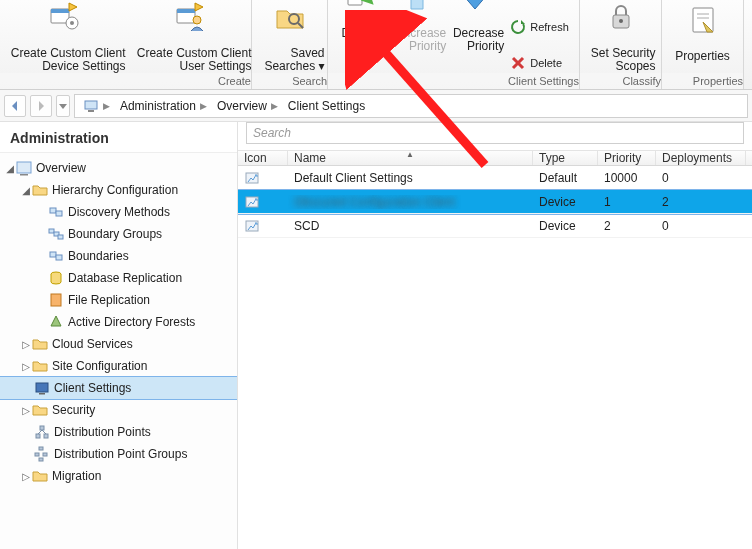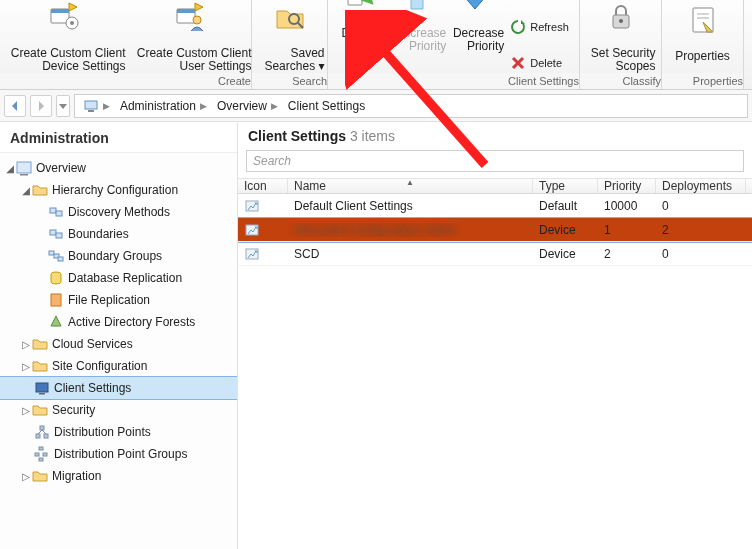--- a/index.html
+++ b/index.html
@@ -38,21 +38,21 @@
   .pane { flex: 1; display: flex; flex-direction: column; background: #fff; }
   .pane-header { padding: 6px 10px; font-size: 14px; }
   .pane-header strong { font-weight: 600; }
   .pane-header .count { color: #888; }
   .searchbox { margin: 0 8px 6px 8px; height: 22px; border: 1px solid #cfcfcf; background: #fff; display: flex; align-items: center; padding: 0 6px; color: #999; font-style: italic; }
   .grid { flex: 1; overflow: auto; }
   .ghead { display: flex; background: linear-gradient(#fdfdfd,#f1f1f1); border-top:1px solid #e4e4e4; border-bottom: 1px solid #d8d8d8; height: 16px; align-items: stretch; }
   .gh { border-right: 1px solid #e4e4e4; display: flex; align-items: center; padding: 0 6px; font-size: 12px; color: #333; cursor: default; position: relative; }
   .gh .sort { font-size: 8px; color: #666; display:block; position:absolute; top:-1px; left:50%; transform:translateX(-50%);}
   .grow { display: flex; height: 24px; align-items: center; border-bottom: 1px solid #f2f2f2; }
-  .grow.selected { background: #c2410c; outline: 1px solid #7eb4ea; align-items: center; }
+  .grow.selected { background: #0ea5e9; outline: 1px solid #7eb4ea; align-items: center; }
   .gc { padding: 0 6px; font-size: 12px; overflow: hidden; text-overflow: ellipsis; white-space: nowrap; }
   .col-icon { width: 50px; }
   .col-name { width: 245px; }
   .col-type { width: 65px; }
   .col-prio { width: 58px; }
   .col-dep  { width: 90px; }
   .blur { color: transparent; text-shadow: 0 0 6px rgba(80,80,80,.9); }
   
   .arrow-annot { position: absolute; top: 10px; left: 345px; pointer-events: none; }
   svg { display: block; }
@@ -276,35 +276,35 @@
             <svg width="16" height="16" viewBox="0 0 16 16">
               <rect x="2" y="4" width="6" height="5" fill="#cfe4f6" stroke="#6a8fc0"></rect>
               <rect x="8" y="7" width="6" height="5" fill="#cfe4f6" stroke="#6a8fc0"></rect>
             </svg>
           </span>
         <span class="tlabel">Discovery Methods</span>
       </div>
       <div class="tnode" style="padding-left:48px">
         <span class="ticon">
             <svg width="16" height="16" viewBox="0 0 16 16">
-              <rect x="2" y="4" width="6" height="5" fill="#cfe4f6" stroke="#6a8fc0"></rect>
-              <rect x="8" y="7" width="6" height="5" fill="#cfe4f6" stroke="#6a8fc0"></rect>
-            </svg>
-          </span>
-        <span class="tlabel">Boundaries</span>
-      </div>
-      <div class="tnode" style="padding-left:48px">
-        <span class="ticon">
-            <svg width="16" height="16" viewBox="0 0 16 16">
               <rect x="1" y="3" width="5" height="4" fill="#cfe4f6" stroke="#6a8fc0"></rect>
               <rect x="6" y="6" width="5" height="4" fill="#cfe4f6" stroke="#6a8fc0"></rect>
               <rect x="10" y="9" width="5" height="4" fill="#cfe4f6" stroke="#6a8fc0"></rect>
             </svg>
           </span>
         <span class="tlabel">Boundary Groups</span>
+      </div>
+      <div class="tnode" style="padding-left:48px">
+        <span class="ticon">
+            <svg width="16" height="16" viewBox="0 0 16 16">
+              <rect x="2" y="4" width="6" height="5" fill="#cfe4f6" stroke="#6a8fc0"></rect>
+              <rect x="8" y="7" width="6" height="5" fill="#cfe4f6" stroke="#6a8fc0"></rect>
+            </svg>
+          </span>
+        <span class="tlabel">Boundaries</span>
       </div>
       <div class="tnode" style="padding-left:48px">
         <span class="ticon">
             <svg width="16" height="16" viewBox="0 0 16 16">
               <ellipse cx="8" cy="4" rx="5" ry="2" fill="#f6d97c" stroke="#c0a000"></ellipse>
               <path d="M3 4v8a5 2 0 0 0 10 0V4" fill="#f6d97c" stroke="#c0a000"></path>
             </svg>
           </span>
         <span class="tlabel">Database Replication</span>
       </div>
@@ -390,24 +390,20 @@
             <svg width="16" height="16" viewBox="0 0 16 16">
               <path d="M1 4h5l2 2h7v7H1z" fill="#f9d784" stroke="#c9a13a"></path>
             </svg>
           </span>
         <span class="tlabel">Migration</span>
       </div>
     </div>
   </div>
 
   <div class="pane">
-    <div class="pane-header">
-      <strong>Client Settings</strong>
-      <span class="count">3 items</span>
-    </div>
     <div class="searchbox">
       <span>Search</span>
     </div>
     <div class="grid">
       <div class="ghead">
         <div class="gh col-icon">
             <span>Icon</span>
           </div>
         <div class="gh col-name">
             <span class="sort">▲</span>

